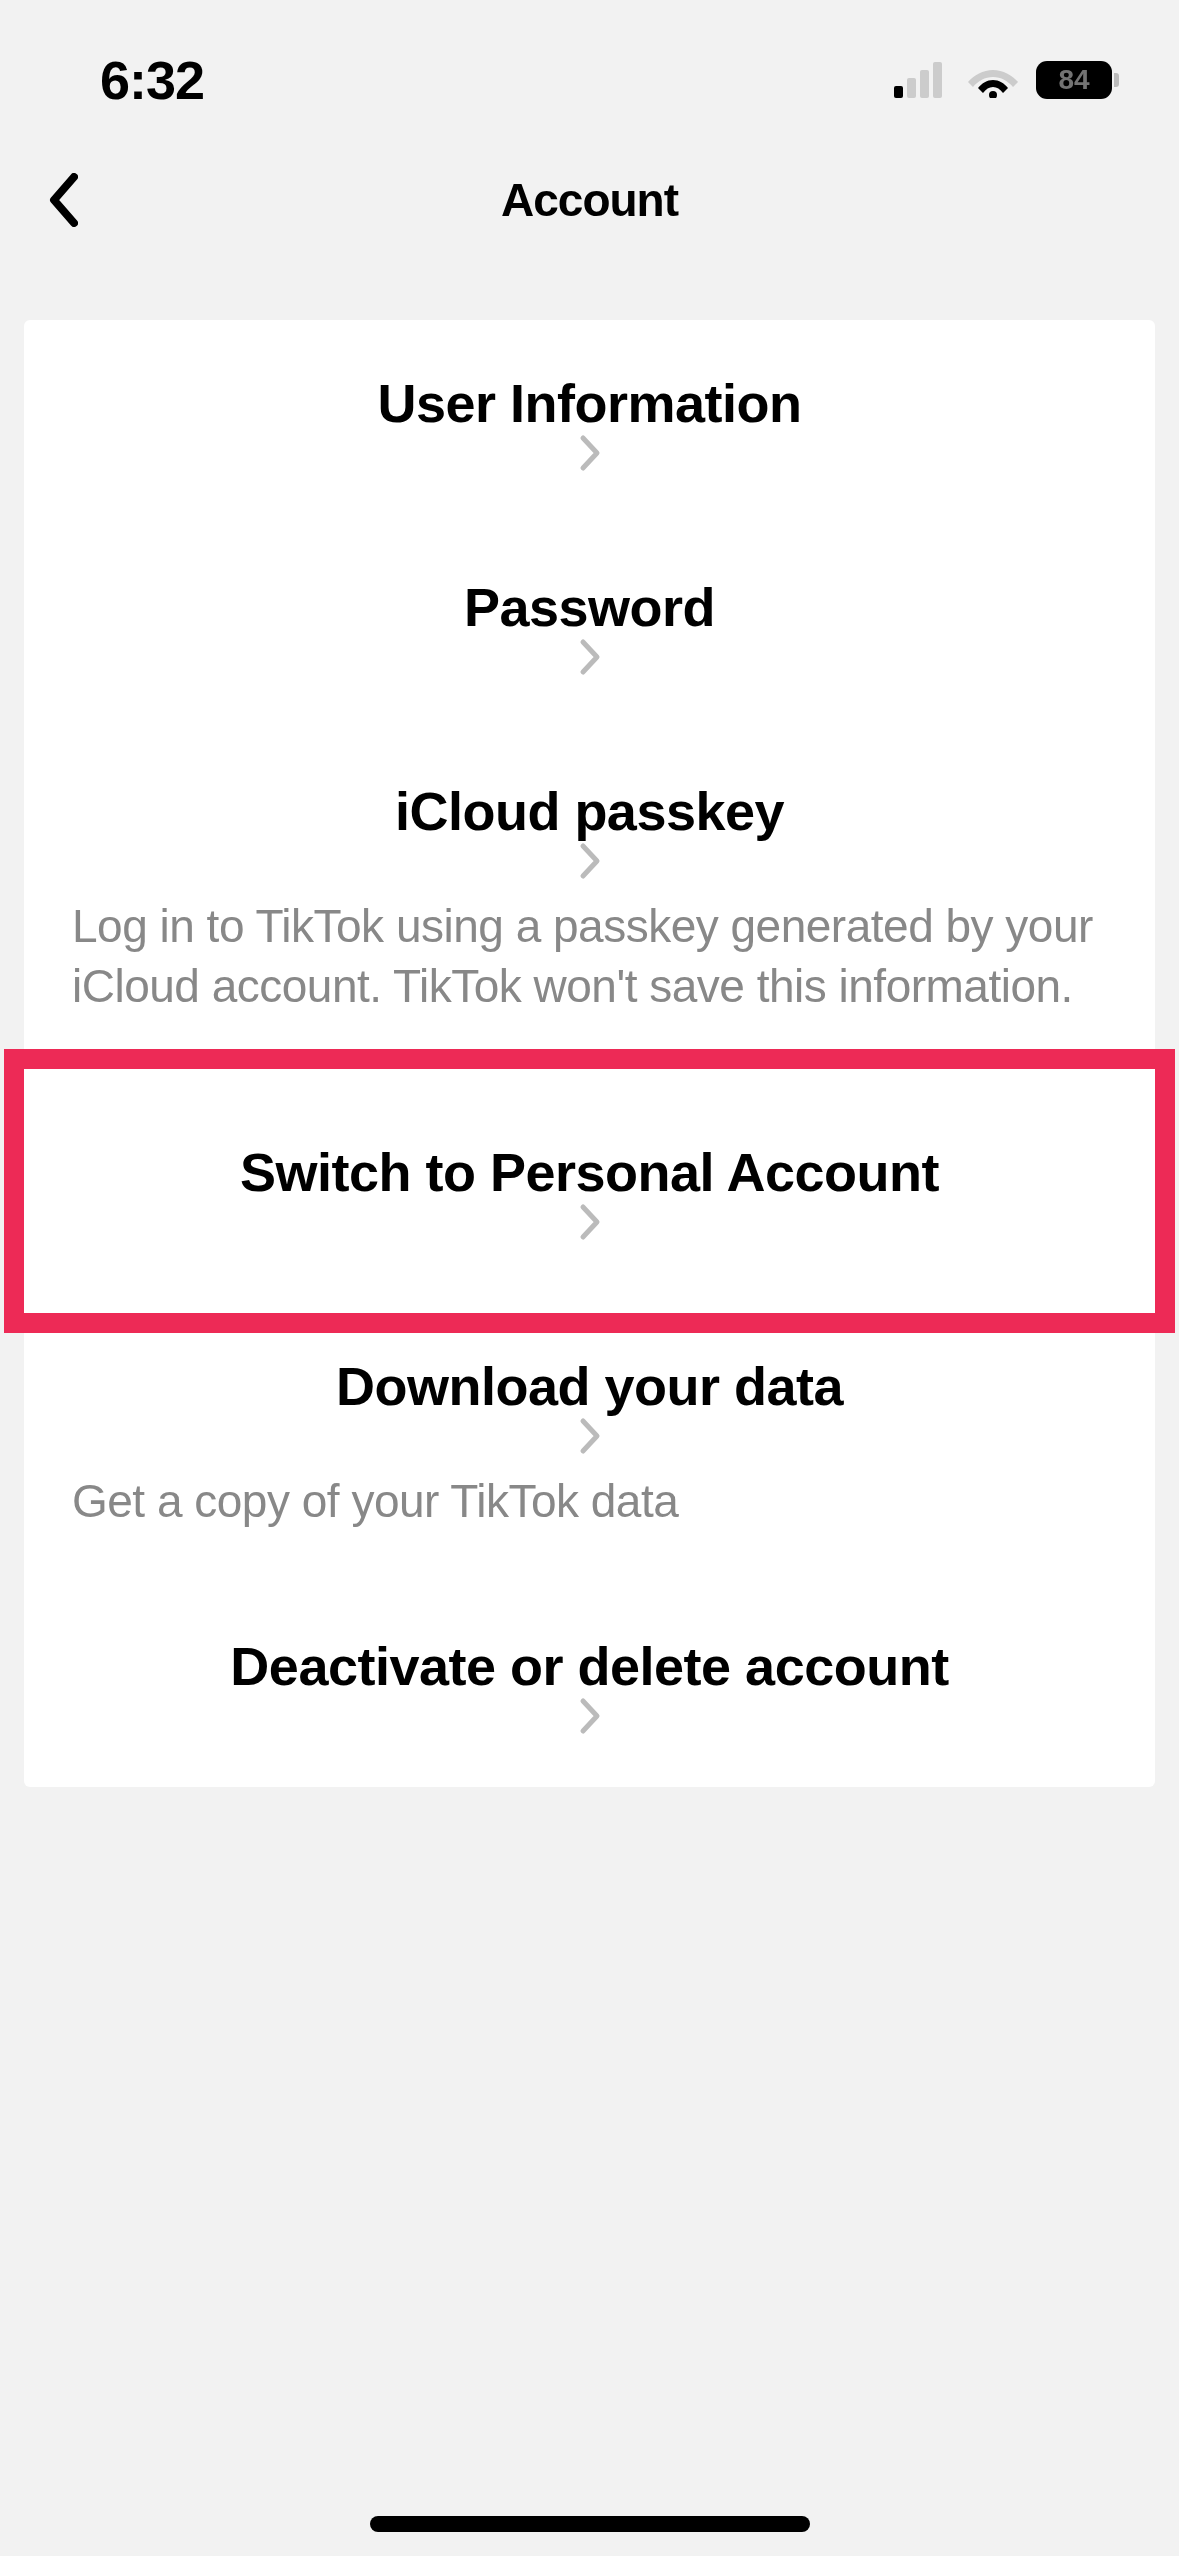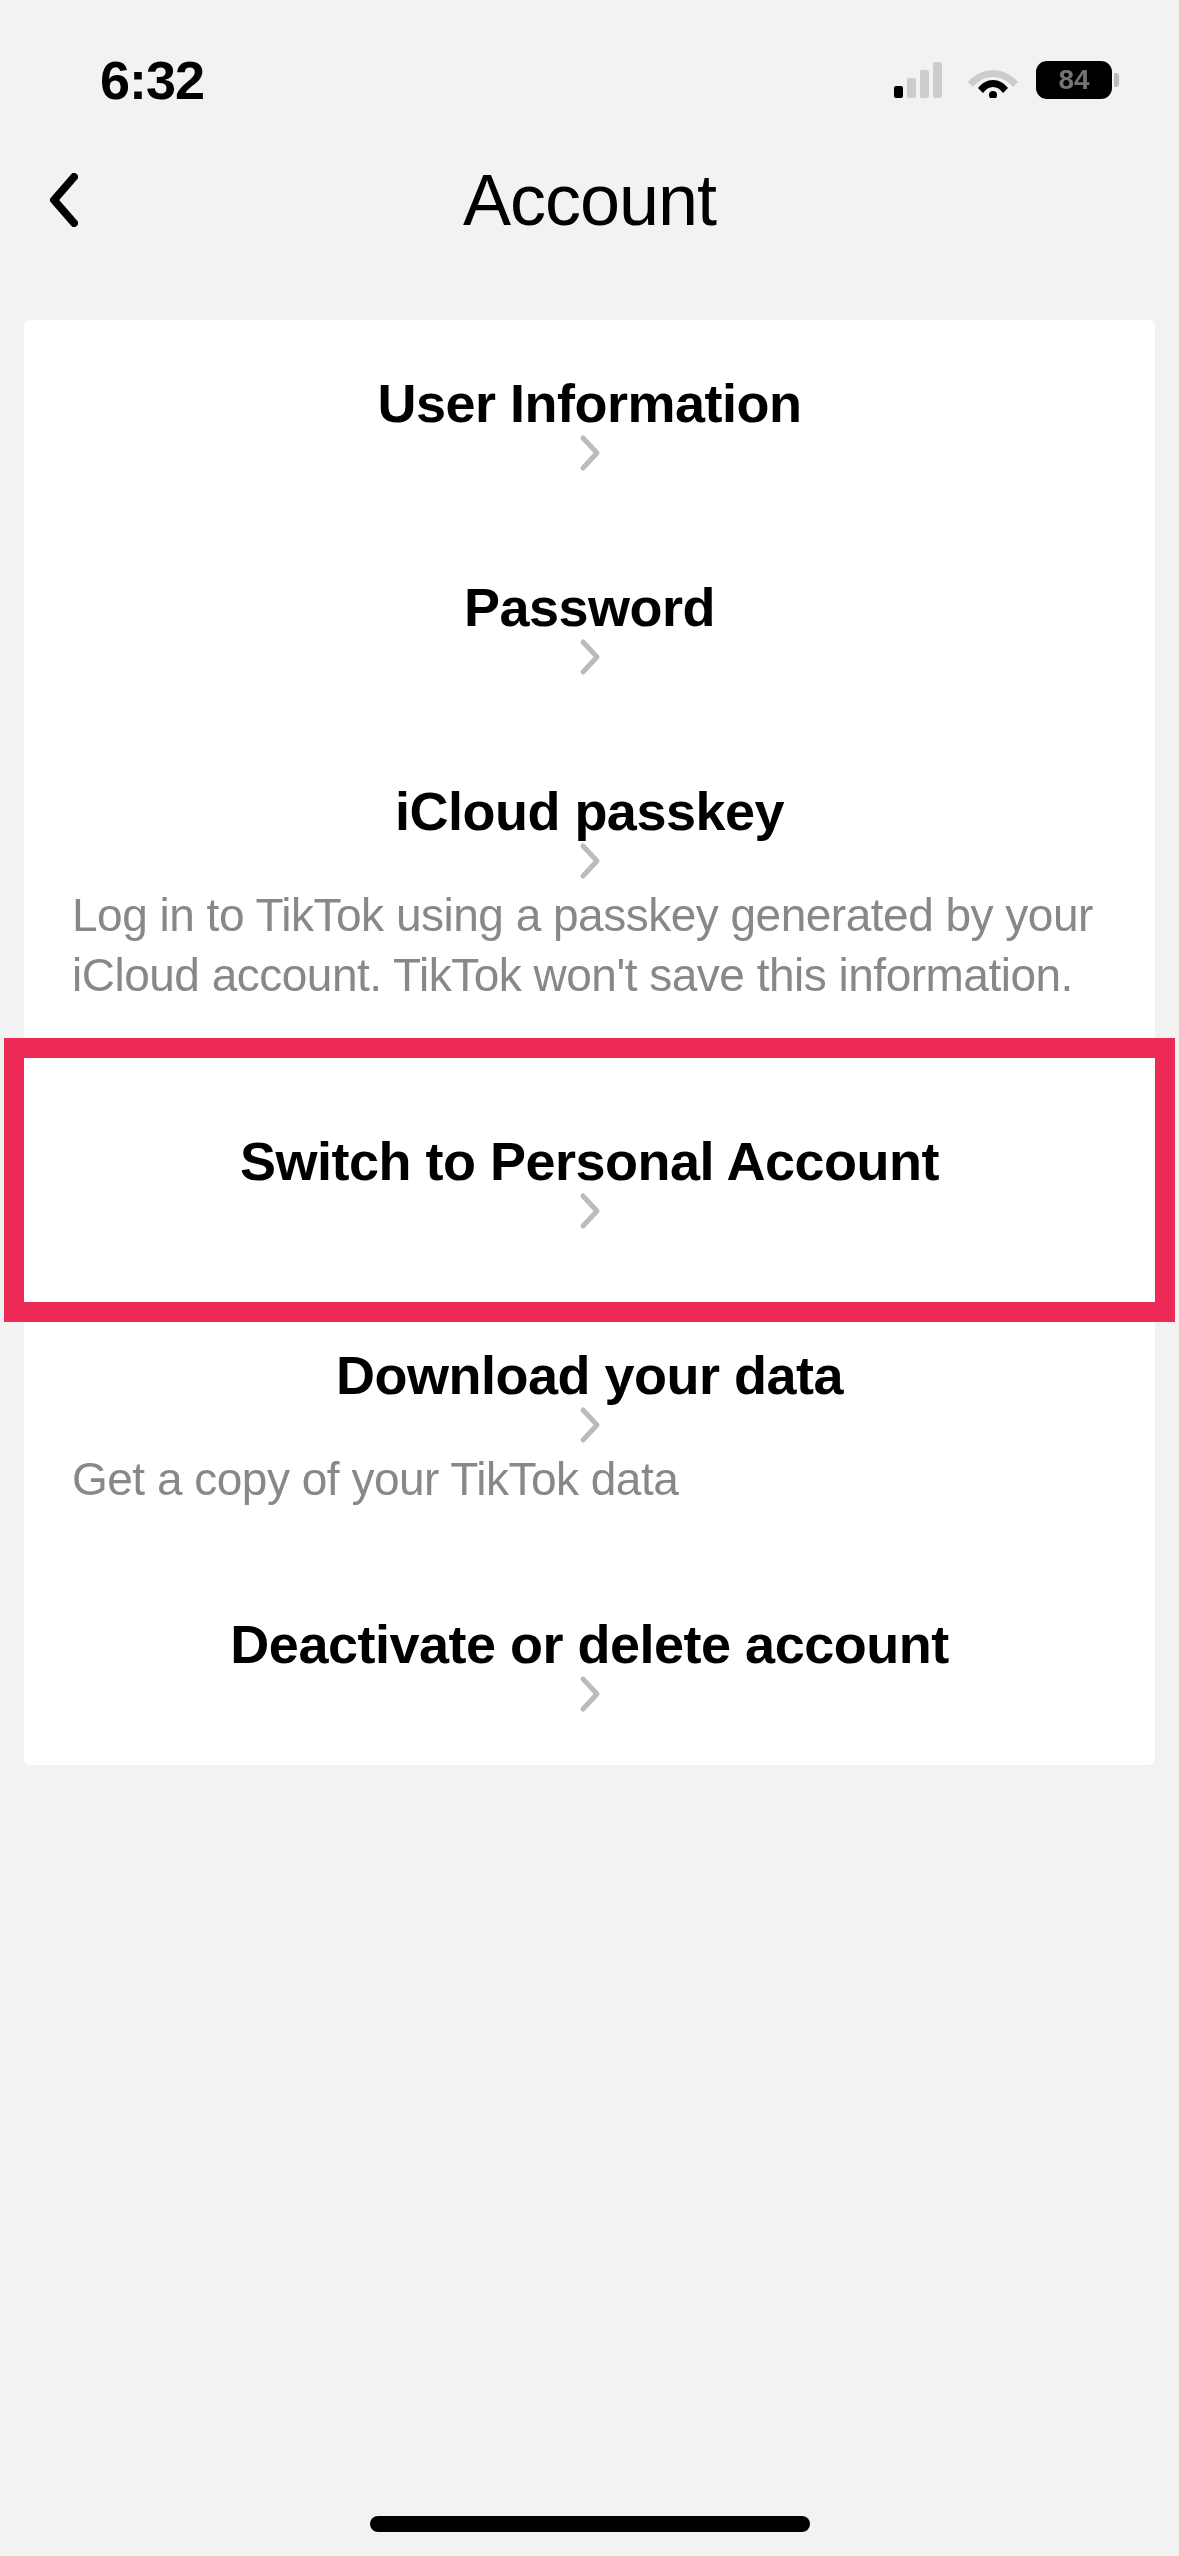--- a/index.html
+++ b/index.html
@@ -47,22 +47,22 @@
       top: 50%;
       transform: translateY(-50%);
       width: 60px;
       height: 60px;
       display: flex;
       align-items: center;
       justify-content: center;
       cursor: pointer;
     }
     .page-title {
-      font-size: 72px;
-      font-weight: 400;
+      font-size: 46px;
+      font-weight: 700;
       letter-spacing: -1px;
     }
     .card {
       background: #ffffff;
       margin: 0 24px;
       border-radius: 6px;
     }
     .row {
       padding: 52px 48px;
       display: flex;
@@ -78,21 +78,21 @@
     }
     .row-label {
       font-size: 54px;
       font-weight: 600;
       color: #000;
       letter-spacing: -0.5px;
     }
     .row-sublabel {
       font-size: 46px;
       color: #888;
-      margin-top: 6px;
+      margin-top: 17px;
       line-height: 1.3;
       letter-spacing: -0.5px;
     }
     .chevron {
       flex-shrink: 0;
     }
     .highlighted {
       border: 20px solid #ed2a56;
       margin-left: -20px;
       margin-right: -20px;

